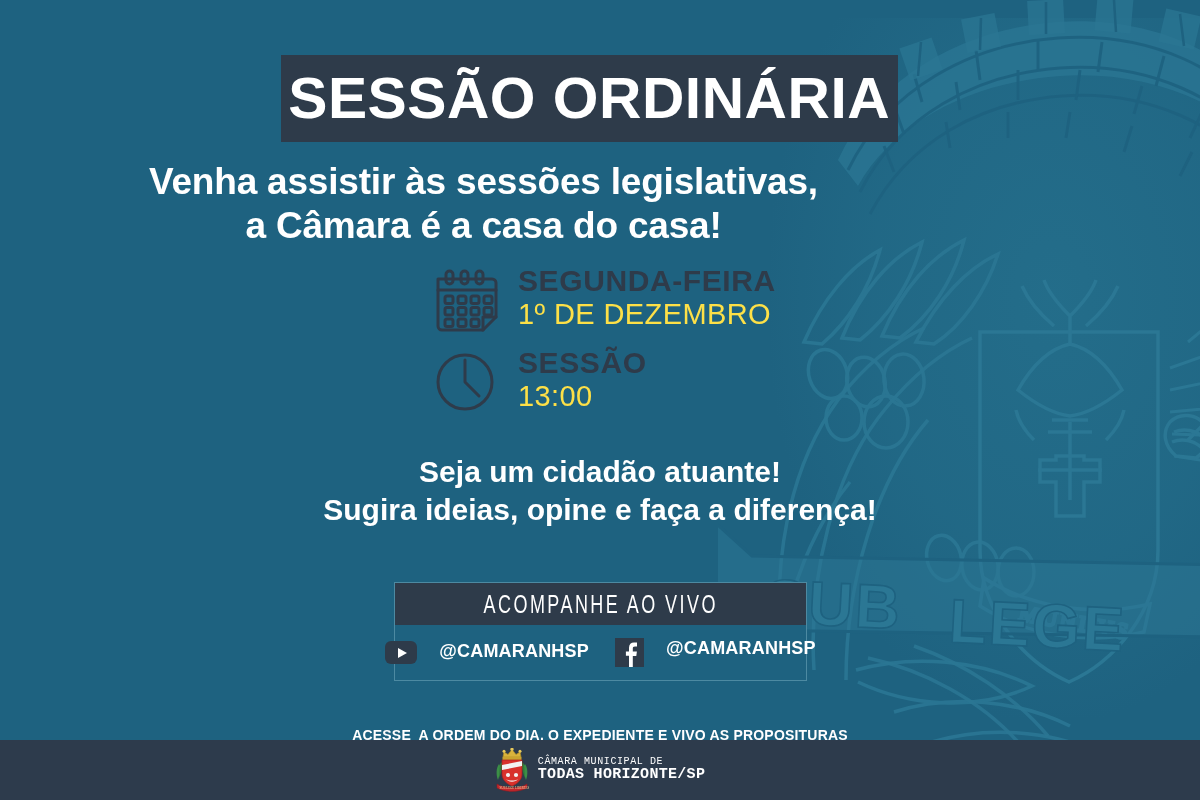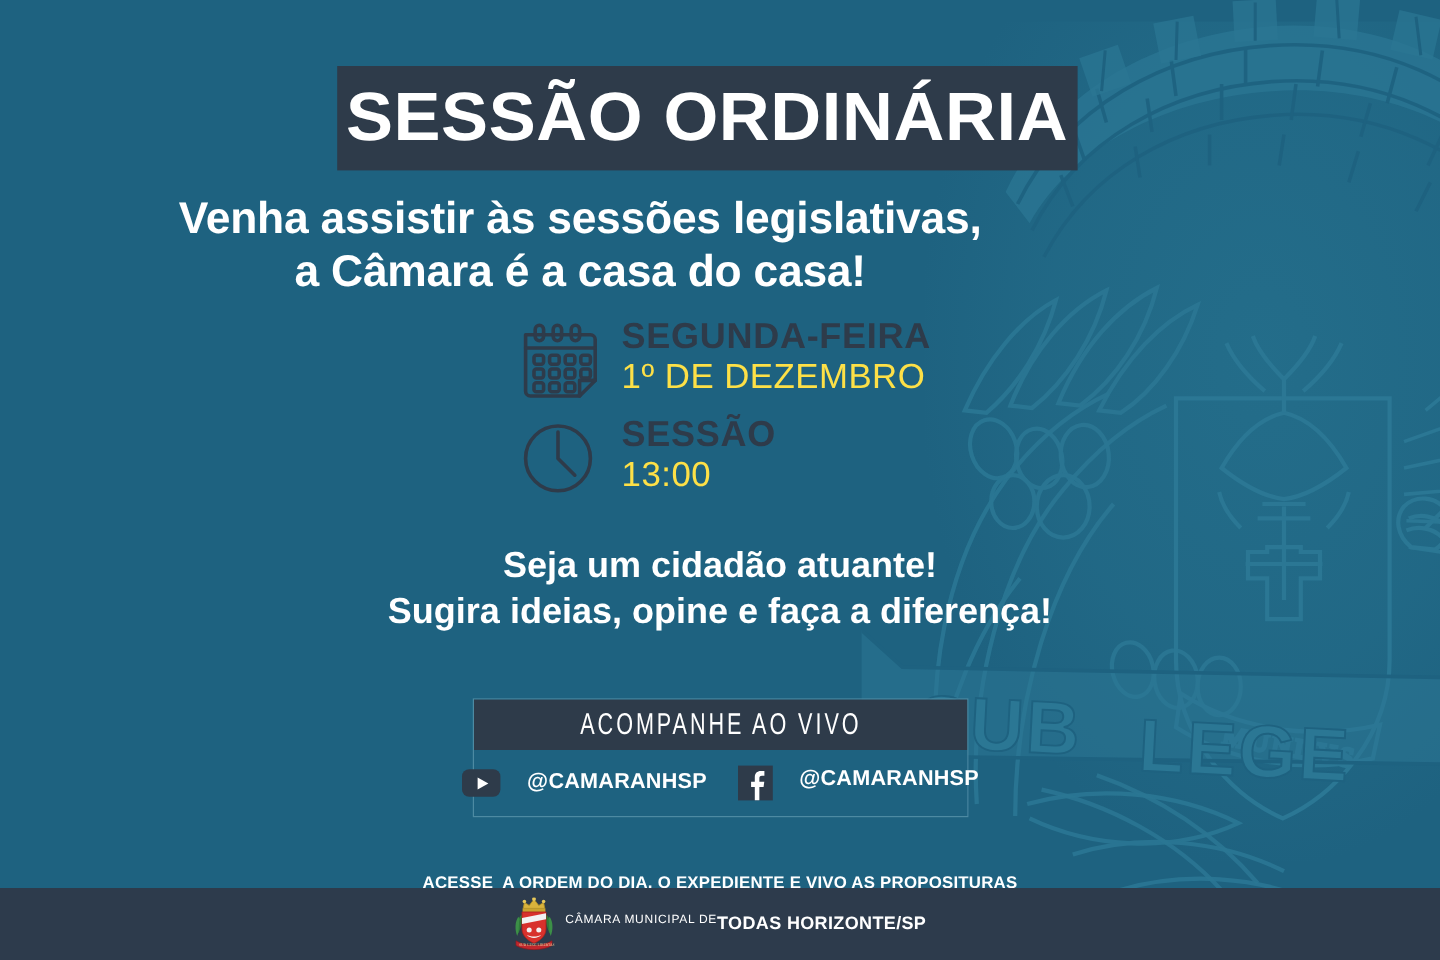--- a/index.html
+++ b/index.html
@@ -224,24 +224,24 @@
     width: 1200px;
     height: 60px;
     background: #2d3b4c;
     display: flex;
     align-items: center;
     justify-content: center;
     gap: 9px;
   }
   .footer-logo-text {
     display: flex;
-    flex-direction: row;
+    flex-direction: column;
     line-height: 1.05;
     color: #ffffff;
-    font-family: Liberation Sans, sans-serif;
+    font-family: Liberation Mono, monospace;
   }
   .footer-line1 {
     font-size: 10px;
     letter-spacing: 0.6px;
   }
   .footer-line2 {
     font-size: 15px;
     font-weight: bold;
     letter-spacing: 0.3px;
   }

